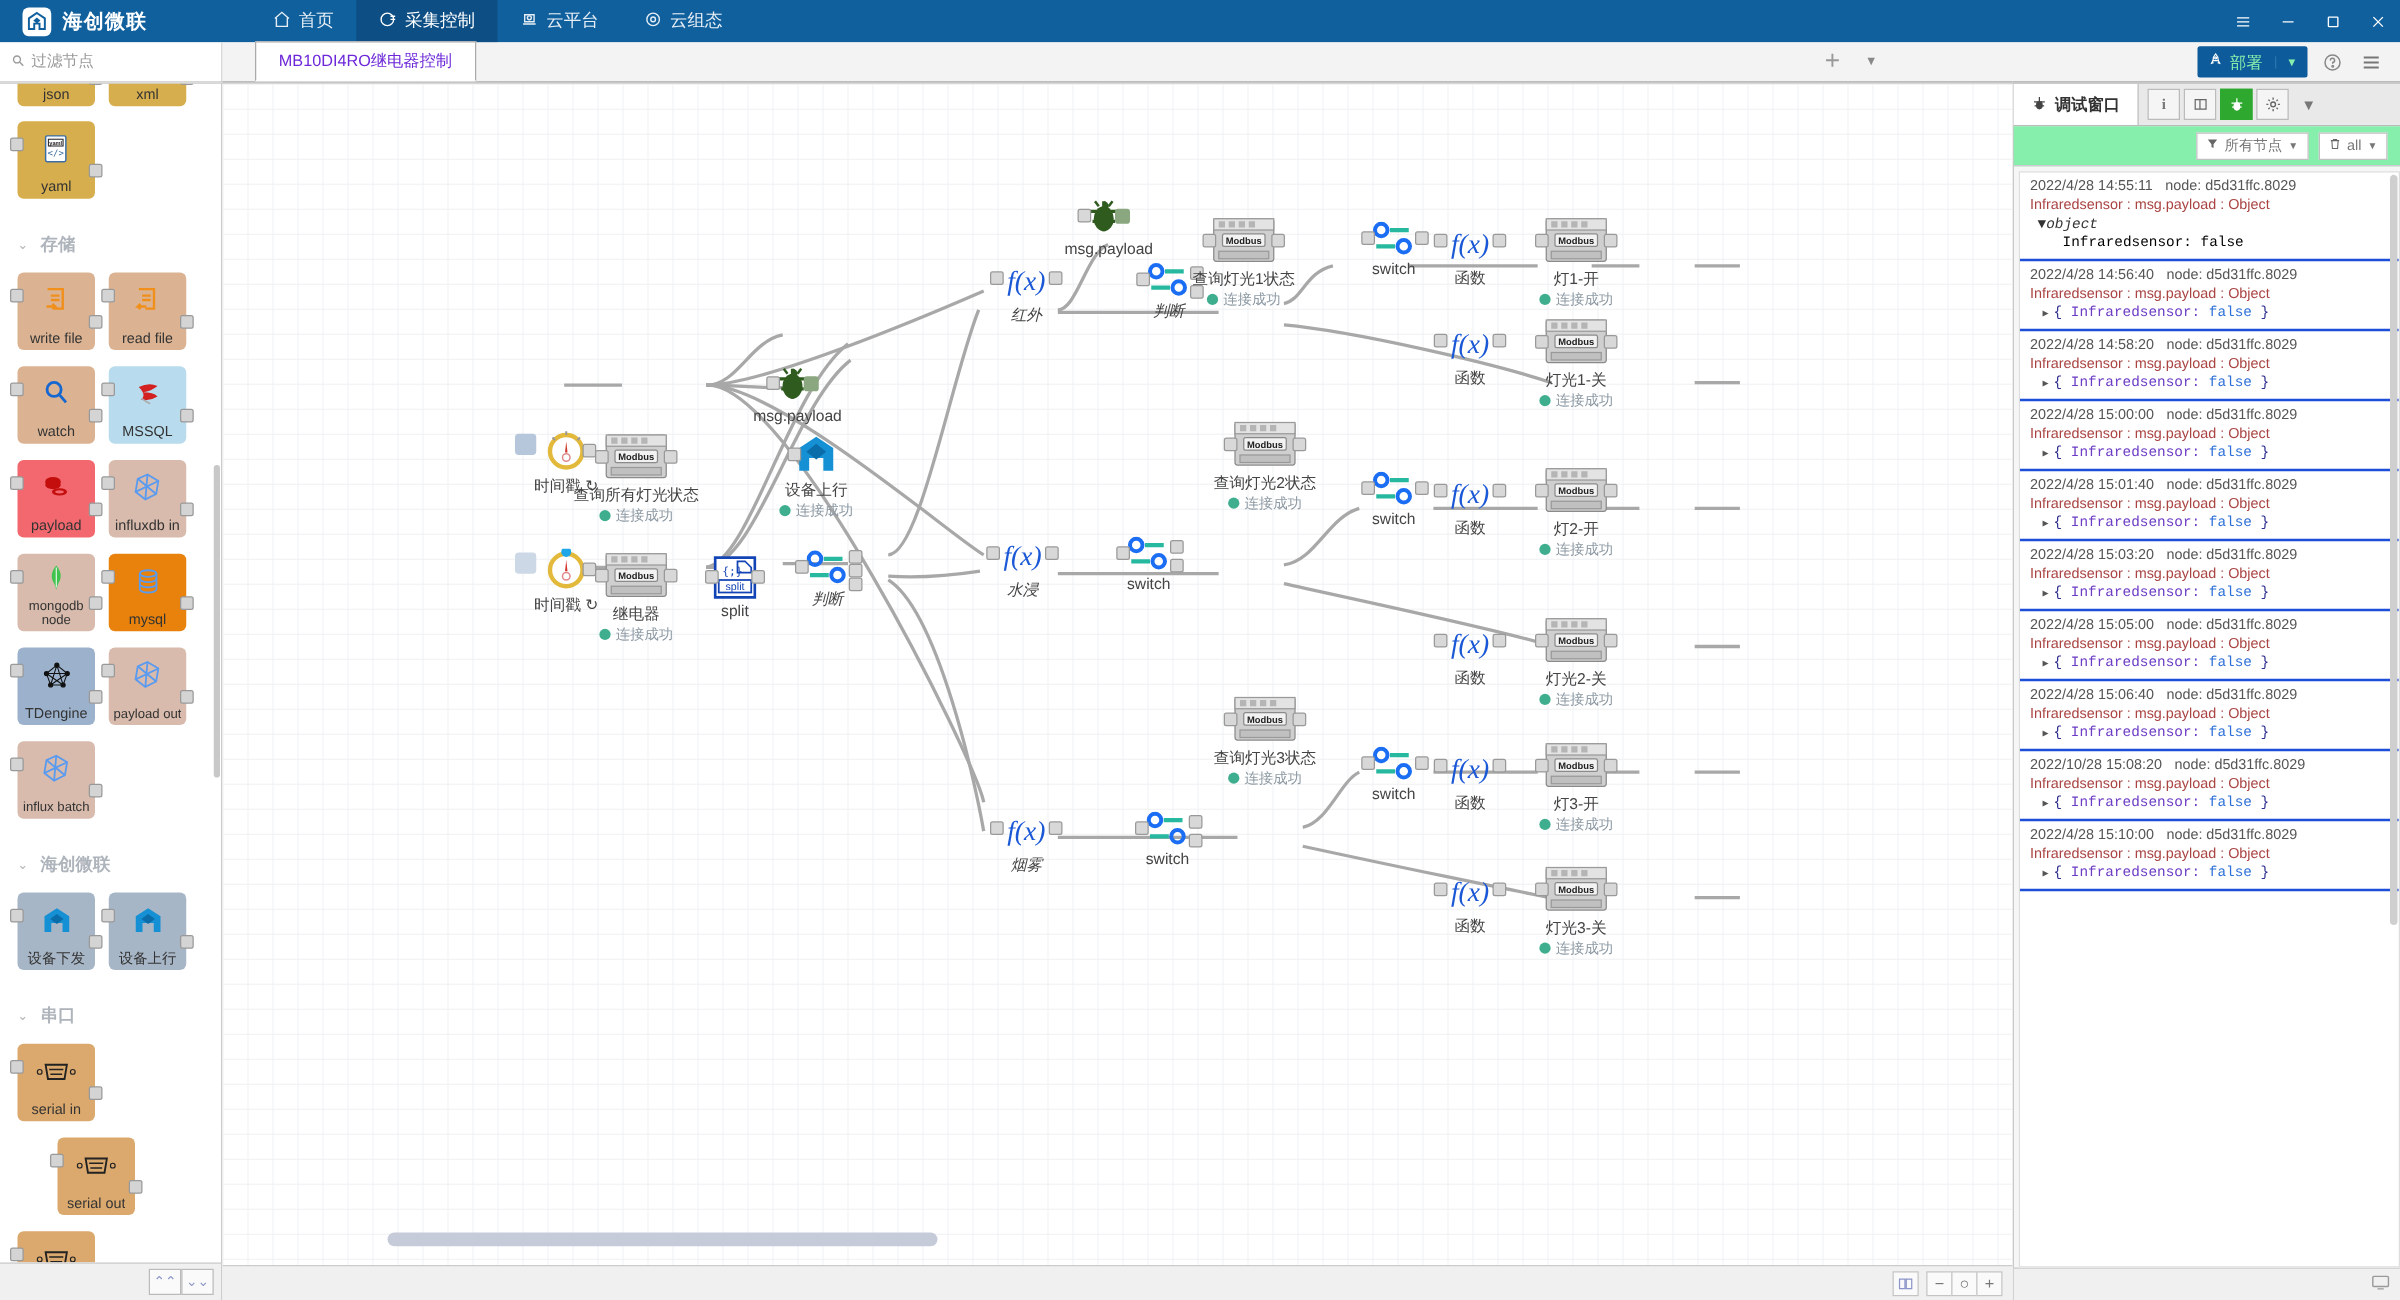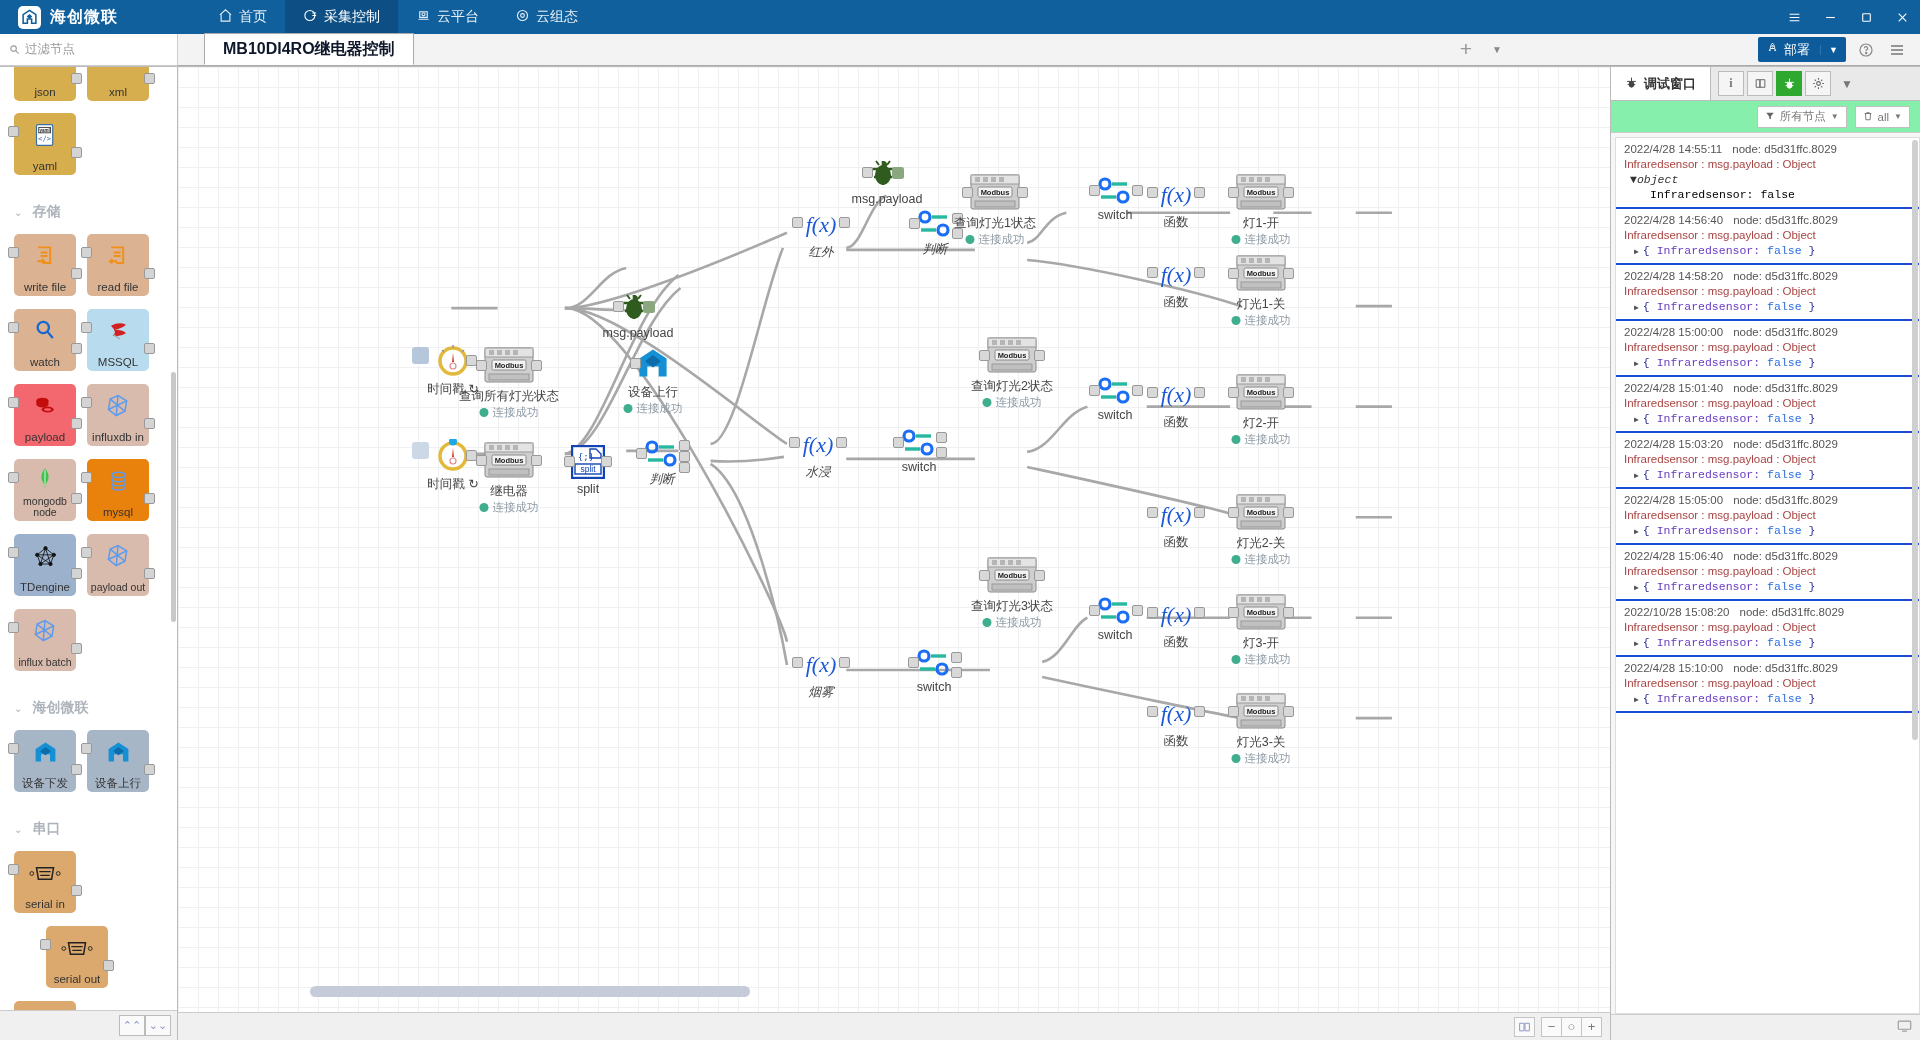--- a/index.html
+++ b/index.html
@@ -29,44 +29,44 @@
   #subbar{ height:33px; display:flex; background:#f3f3f3;
       border-bottom:1px solid #bbb; position:relative; }
   #filter{ width:178px; display:flex; align-items:center; gap:5px;
       padding-left:9px; background:#fff; border-right:1px solid #ccc;
       border-bottom:1px solid #ccc; }
   #filter .ph{ font-size:12.5px; color:#999; }
   #filter svg{ width:11px; height:11px; }
   #tabstrip{ flex:1; display:flex; align-items:flex-end; background:#f3f3f3;
      border-bottom:1px solid #aaa; position:relative; }
   .flowtab{ margin-left:26px; height:32px; padding:0 18px; background:#fff;
-     border:1px solid #aaa; border-bottom:1px solid #fff; font-size:16px;
-     font-weight:bold; color:#0f172a; display:flex; align-items:center; cursor:pointer;}
+     border:1px solid #aaa; border-bottom:1px solid #fff; font-size:13px;
+     font-weight:normal; color:#6d28d9; display:flex; align-items:center; cursor:pointer;}
   #tabadd{ position:absolute; right:108px; display:flex; align-items:center;
      gap:20px; height:32px; color:#888; }
   #tabadd .plus{ font-size:21px; cursor:pointer; color:#999;}
   #tabadd .cv{ font-size:10px; cursor:pointer;}
   #rightbar2{ width:310px; display:flex; align-items:center; justify-content:flex-end;
       gap:9px; padding-right:12px; background:#f3f3f3; border-bottom:1px solid #aaa;}
-  #deploy{ display:flex; align-items:center; background:#0d5b9a; color:#ffffff;
+  #deploy{ display:flex; align-items:center; background:#0d5b9a; color:#86efac;
       height:25px; border-radius:2px; font-size:13px; cursor:pointer; }
   #deploy .lbl{ padding:0 10px 0 8px; display:flex; align-items:center; gap:5px;}
   #deploy .lbl svg{ width:13px; height:13px;}
   #deploy .car{ border-left:1px solid #2a74b0; padding:0 8px; font-size:9px; }
   .icobtn{ width:22px; height:22px; display:flex; align-items:center;
      justify-content:center; cursor:pointer; color:#888; }
   .icobtn svg{ width:16px; height:16px; }
 
   
   #main{ display:flex; height:973px; }
 
   
   #palette{ width:178px; background:#fff; border-right:1px solid #bbb;
       position:relative; overflow:hidden; }
-  #palette-scroll{ position:absolute; inset:0 0 30px 0; overflow:hidden; padding-top:18px;}
+  #palette-scroll{ position:absolute; inset:0 0 30px 0; overflow:hidden; padding-top:2px;}
   .pal-group{ padding:2px 0 0 0; }
   .pal-hdr{ display:flex; align-items:center; gap:10px; font-size:14px;
       color:#aeb4bb; padding:14px 0 10px 14px; font-weight:bold;}
   .pal-hdr .chev{ font-size:10px; color:#bbb; }
   .pal-rows{ display:flex; flex-wrap:wrap; gap:13px 11px; padding:3px 0 12px 14px; }
   .palnode{ width:62px; height:62px; border-radius:5px; position:relative;
      display:flex; flex-direction:column; align-items:center; justify-content:flex-end;
      padding-bottom:3px; cursor:pointer; }
   .palnode .glyph{ position:absolute; top:7px; left:0; right:0; height:30px;
      display:flex; align-items:center; justify-content:center; }

